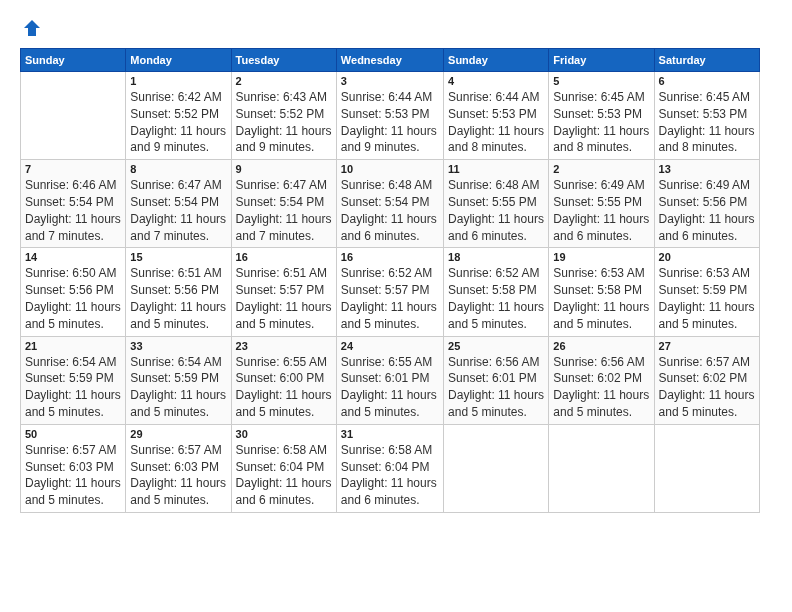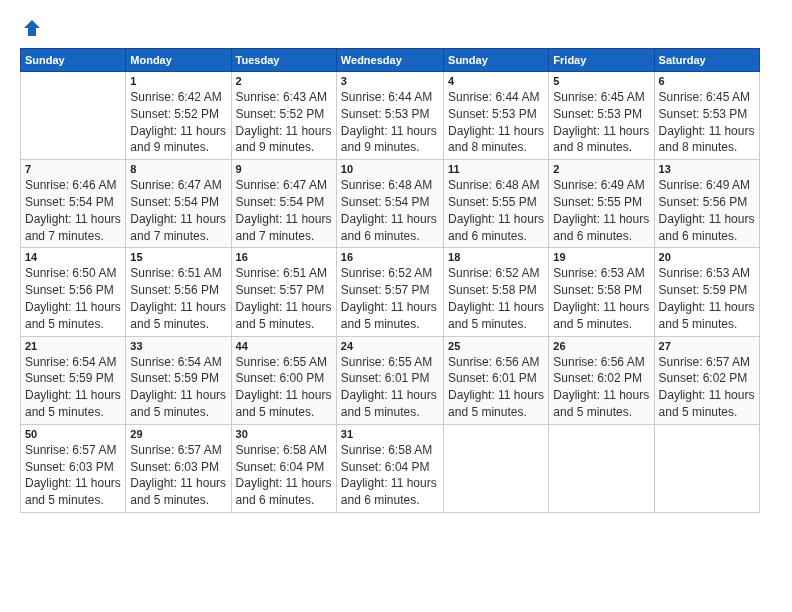--- a/index.html
+++ b/index.html
@@ -217,21 +217,21 @@
         <tr>
           <td>
             <span class="day-number">21</span>
             <div class="day-info">Sunrise: 6:54 AM<br>Sunset: 5:59 PM<br>Daylight: 11 hours<br>and 5 minutes.</div>
           </td>
           <td>
             <span class="day-number">33</span>
             <div class="day-info">Sunrise: 6:54 AM<br>Sunset: 5:59 PM<br>Daylight: 11 hours<br>and 5 minutes.</div>
           </td>
           <td>
-            <span class="day-number">44</span>
+            <span class="day-number">23</span>
             <div class="day-info">Sunrise: 6:55 AM<br>Sunset: 6:00 PM<br>Daylight: 11 hours<br>and 5 minutes.</div>
           </td>
           <td>
             <span class="day-number">24</span>
             <div class="day-info">Sunrise: 6:55 AM<br>Sunset: 6:01 PM<br>Daylight: 11 hours<br>and 5 minutes.</div>
           </td>
           <td>
             <span class="day-number">25</span>
             <div class="day-info">Sunrise: 6:56 AM<br>Sunset: 6:01 PM<br>Daylight: 11 hours<br>and 5 minutes.</div>
           </td>

